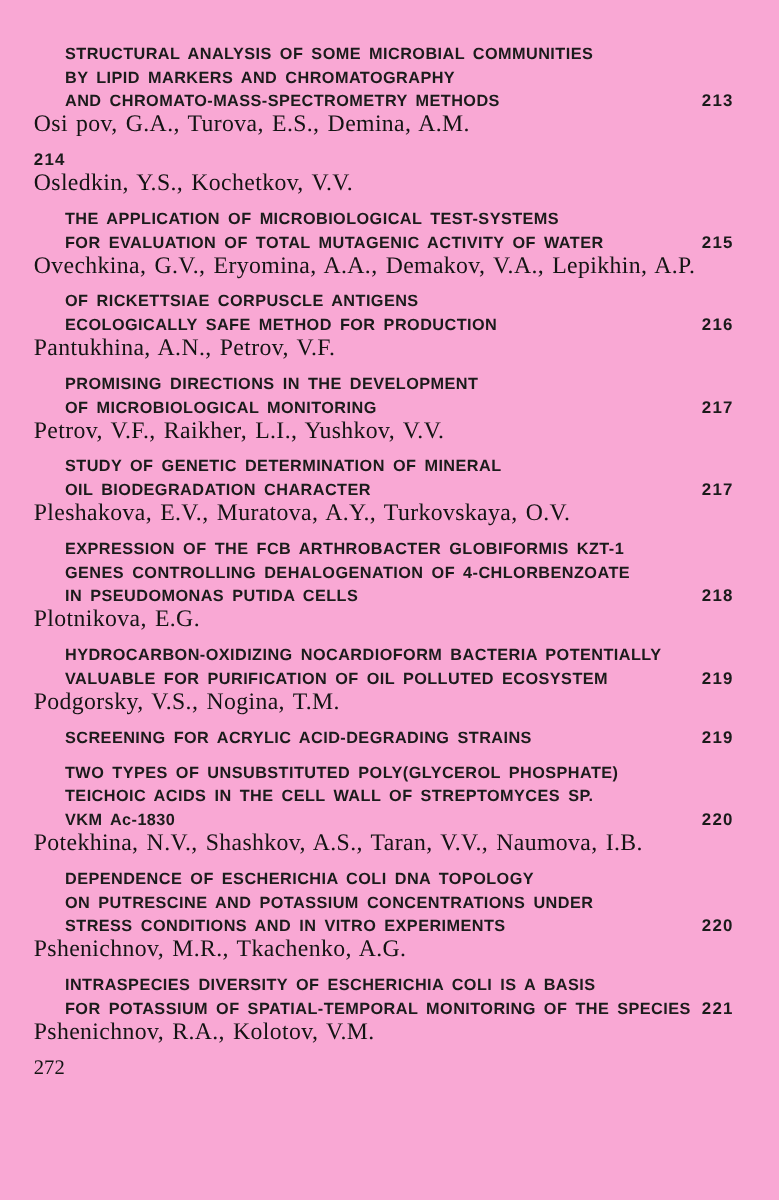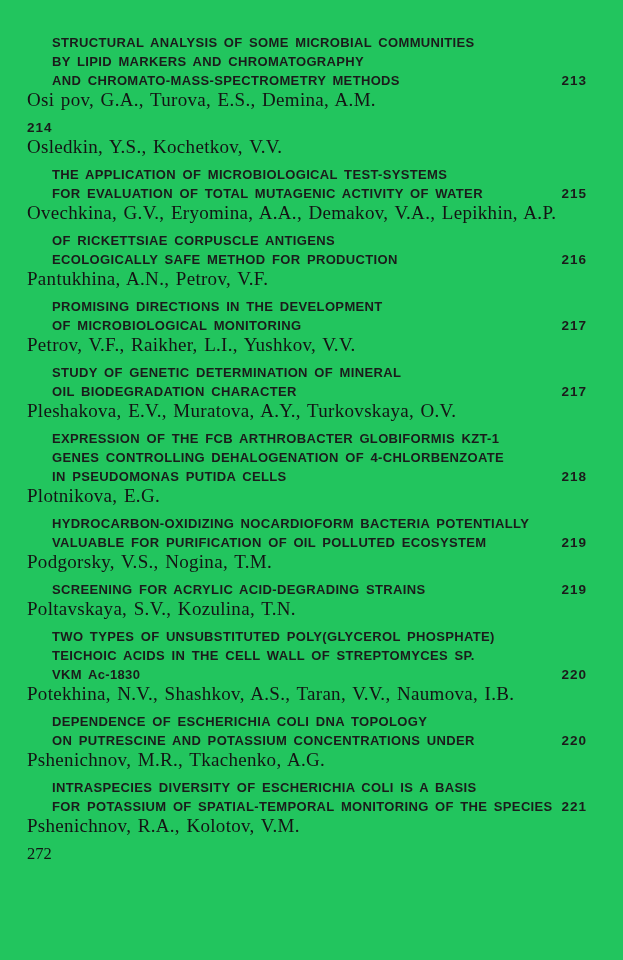--- a/index.html
+++ b/index.html
@@ -7,21 +7,21 @@
     width: 623px;
     height: 960px;
     background: #f4f4f4;
     font-family: "Liberation Sans", sans-serif;
   }
   .page {
     position: relative;
     width: 623px;
     height: 960px;
     box-sizing: border-box;
-    background: #22c55e;
+    background: #f9a8d4;
     padding: 33px 36px 0 27px;
     overflow: hidden;
   }
   .toc { }
   .entry { margin-bottom: 9px; }
   .title-row {
     display: flex;
     justify-content: space-between;
     align-items: flex-end;
   }
@@ -155,40 +155,40 @@
       <div class="authors">Podgorsky, V.S., Nogina, T.M.</div>
     </section>
 
     <section class="entry">
       <div class="title-row">
         <div class="title-lines">
           <div class="title-line">SCREENING FOR ACRYLIC ACID-DEGRADING STRAINS</div>
         </div>
         <div class="page-num">219</div>
       </div>
-      <div class="authors">Poltavskaya, S.V., Kozulina, T.N.</div>
     </section>
 
     <section class="entry">
       <div class="title-row">
         <div class="title-lines">
           <div class="title-line">TWO TYPES OF UNSUBSTITUTED POLY(GLYCEROL PHOSPHATE)</div>
           <div class="title-line">TEICHOIC ACIDS IN THE CELL WALL OF STREPTOMYCES SP.</div>
           <div class="title-line">VKM Ac-1830</div>
         </div>
         <div class="page-num">220</div>
       </div>
       <div class="authors">Potekhina, N.V., Shashkov, A.S., Taran, V.V., Naumova, I.B.</div>
     </section>
 
     <section class="entry">
       <div class="title-row">
         <div class="title-lines">
           <div class="title-line">DEPENDENCE OF ESCHERICHIA COLI DNA TOPOLOGY</div>
           <div class="title-line">ON PUTRESCINE AND POTASSIUM CONCENTRATIONS UNDER</div>
+          <div class="title-line">STRESS CONDITIONS AND IN VITRO EXPERIMENTS</div>
         </div>
         <div class="page-num">220</div>
       </div>
       <div class="authors">Pshenichnov, M.R., Tkachenko, A.G.</div>
     </section>
 
     <section class="entry">
       <div class="title-row">
         <div class="title-lines">
           <div class="title-line">INTRASPECIES DIVERSITY OF ESCHERICHIA COLI IS A BASIS</div>

